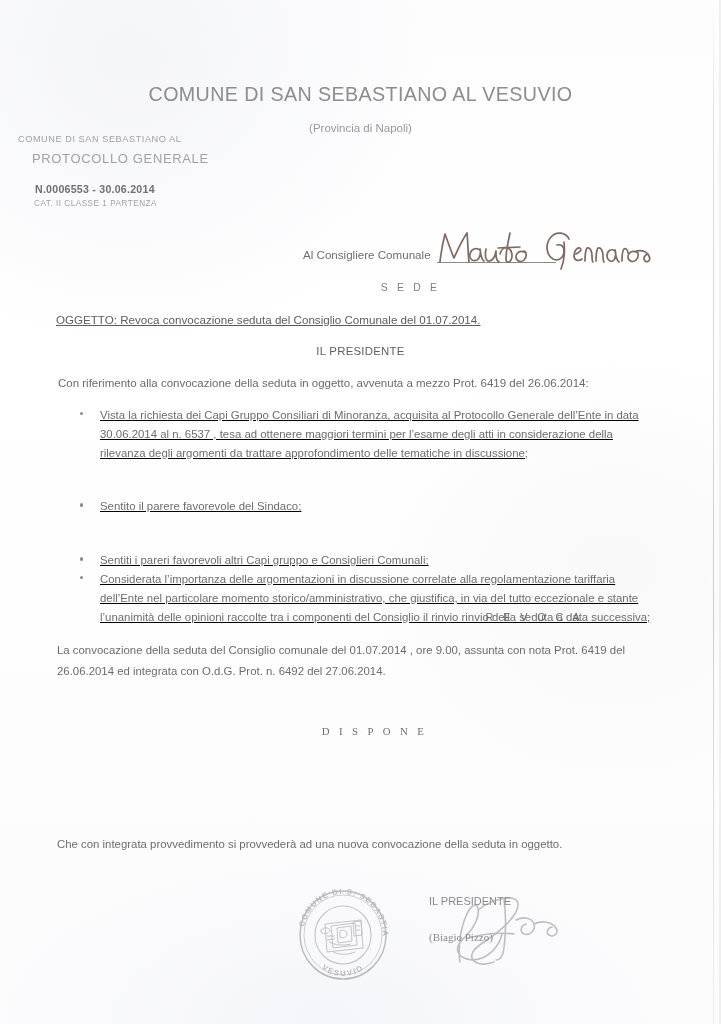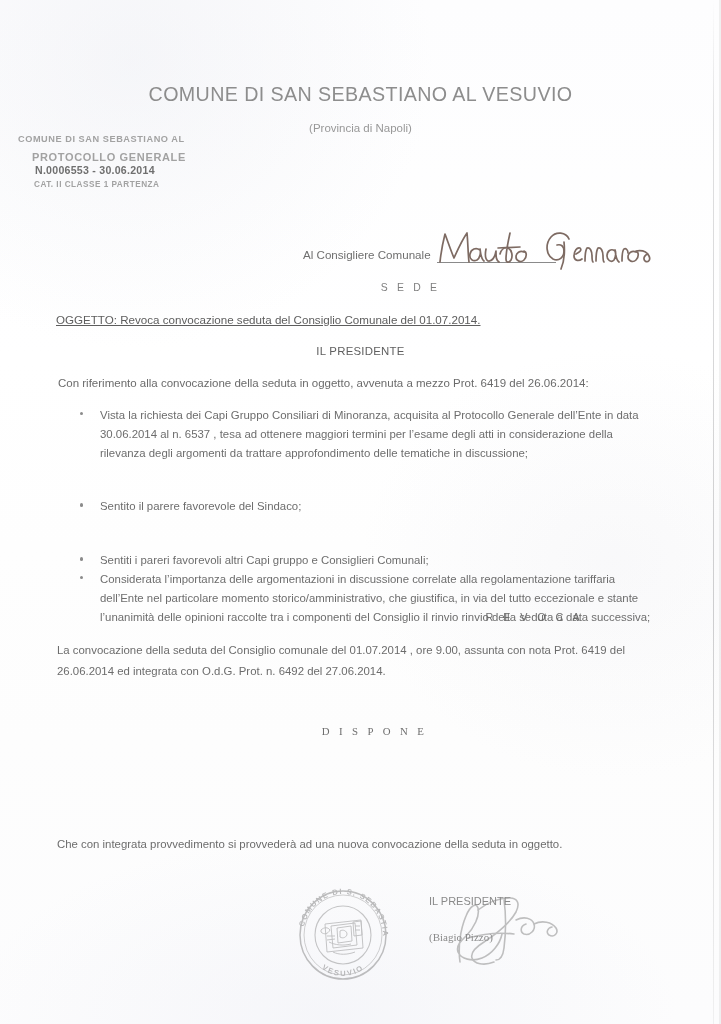--- a/index.html
+++ b/index.html
@@ -48,23 +48,23 @@
     white-space:nowrap;
   }
   #province {
     position:absolute; left:0; top:122px; width:721px;
     text-align:center;
     font-size:11.5px; color:#989898;
   }
 
   
   #protocol { position:absolute; left:18px; top:135px; width:230px; color:#a2a2a2; }
-  #protocol .pl { white-space:nowrap; line-height:1.05;font-weight:bold; }
+  #protocol .pl { white-space:nowrap; line-height:1.05; }
   #protocol .p1 { font-size:9.2px; letter-spacing:.55px; padding-left:0px;  margin-bottom:7px; }
-  #protocol .p2 { font-size:11px; letter-spacing:.65px; padding-left:14px; margin-bottom:2px; }
+  #protocol .p2 { font-size:13px; letter-spacing:.65px; padding-left:14px; margin-bottom:19px; }
   #protocol .p3 { font-size:10.6px; letter-spacing:.25px; padding-left:17px; color:#6f6f6f; font-weight:600; margin-bottom:5px; }
   #protocol .p4 { font-size:8.2px; letter-spacing:.5px;  padding-left:16px; }
 
   
   #addressee {
     position:absolute; left:303px; top:248px;
     font-size:11.6px; color:#6f6f6f; white-space:nowrap;
   }
   #addr-rule {
     position:absolute; left:437px; top:262px; width:119px; height:1px;
@@ -90,21 +90,21 @@
     position:absolute; left:0; top:345px; width:721px;
     text-align:center;
     font-size:11.4px; color:#5f5f5f; letter-spacing:.25px;
   }
   #intro {
     position:absolute; left:58px; top:377px;
     font-size:11.5px; color:#6b6b6b; white-space:nowrap;
   }
 
   #bullets { position:absolute; left:78px; top:406px; width:580px; }
-  .bullet { position:relative; padding-left:22px; margin-bottom:2px; }
+  .bullet { position:relative; padding-left:22px; margin-bottom:2px;text-decoration:underline; }
   .bullet .dot {
     position:absolute; left:2px; top:6px;
     width:3.4px; height:3.4px; border-radius:50%;
     background:#8b8b8b;
   }
   .bullet .btxt {
     display:block;
     font-size:11.4px; line-height:18.8px;
     color:#6d6d6d; text-align:left;
   }

